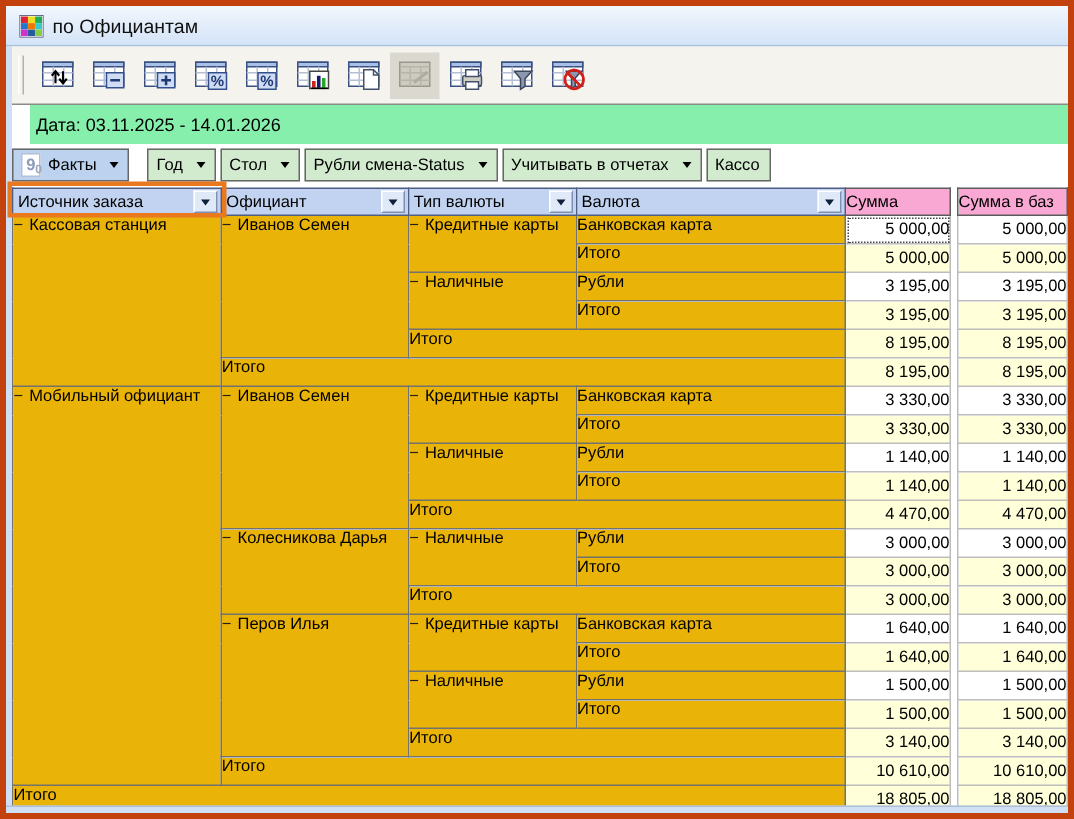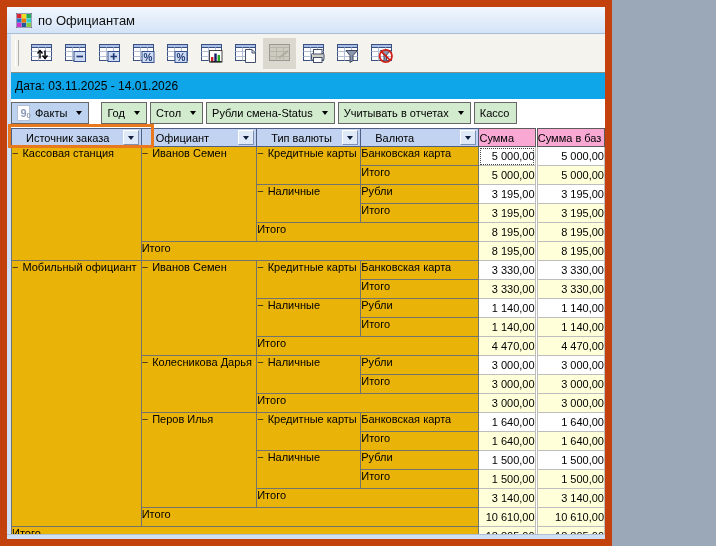--- a/index.html
+++ b/index.html
@@ -1,56 +1,56 @@
 <!DOCTYPE html>
 <html><head>
 <meta charset="utf-8">
 <style>
   html,body{margin:0;padding:0;background:#9aa8b8;}
-  .screen{position:relative;width:612px;height:546px;background:#ffffff;
+  .screen{position:relative;width:716px;height:546px;background:#ffffff;
     font-family:"Liberation Sans",sans-serif;overflow:hidden;box-sizing:border-box;
-    border:7px solid #c2410c;}
+    border:4px solid #c2410c;}
   
   .frame-left{position:absolute;left:0;top:27px;width:4px;bottom:0;background:#cfe0f4;}
   .frame-bottom{position:absolute;left:0;bottom:0;height:4px;right:0;background:#cfe0f4;border-top:1px solid #aebfd6;}
   
   .titlebar{position:absolute;left:0;top:0;width:100%;height:27px;
     background:linear-gradient(#f2f7fd,#d3e3f7);border-bottom:1px solid #a9bdd9;
     display:flex;align-items:center;padding-left:9px;box-sizing:border-box;}
   .cubeicon{width:16px;height:15px;display:block;}
   .title{font-size:13px;color:#101010;margin-left:6px;}
   
   .toolbar{position:absolute;left:4px;top:27px;right:0;height:39px;background:#f4f3ee;
     border-bottom:1px solid #8c8c86;display:flex;align-items:center;padding-left:4px;box-sizing:border-box;}
   .grip{width:2px;height:26px;border-left:1px solid #ffffff;border-right:1px solid #b2b2a8;margin:0 6px 0 0;}
   .tbtn{width:33px;height:31px;display:flex;align-items:center;justify-content:center;margin-right:1px;}
   .tbtn.disabled{background:#dbd9cf;}
   .ticon svg{display:block;}
   
-  .datebar{position:absolute;left:4px;top:66px;right:0;height:26px;background:#0ea5e9;
+  .datebar{position:absolute;left:16px;top:66px;right:0;height:26px;background:#86efac;
     font-size:12px;color:#000;padding:6px 0 0 4px;box-sizing:border-box;}
   
   .filterrow{position:absolute;left:4px;top:92px;right:0;height:29px;background:#ffffff;
     display:flex;align-items:flex-start;padding-top:3px;box-sizing:border-box;}
   .chip{display:flex;align-items:center;height:22px;box-sizing:border-box;border:1px solid #676767;
     background:#d2ebcf;padding:0 6px 0 5px;font-size:11px;color:#000;margin-right:3px;
     white-space:nowrap;flex:0 0 auto;}
   .chip.facts{background:#bdd2ee;margin-right:12px;}
   .chip .arr{margin-left:9px;width:0;height:0;border-top:4px solid #000;
     border-left:3.5px solid transparent;border-right:3.5px solid transparent;}
   .f9{position:relative;width:13px;height:16px;margin-right:5px;background:#fff;
     border:1px solid #b3c0d6;font-size:11px;font-weight:bold;color:#8a9ab8;
     text-align:center;line-height:15px;box-sizing:border-box;}
   .f9 i{position:absolute;right:-2px;bottom:-3px;font-style:normal;font-size:8px;color:#9aa6ba;}
   
   table.pivot{position:absolute;left:4px;top:121px;border-collapse:collapse;table-layout:fixed;
     font-size:11px;color:#000;}
   table.pivot td{padding:0;overflow:hidden;white-space:nowrap;box-sizing:border-box;}
   td.dimh{background:#c1d3f0;border:1px solid #4f5f84;height:17px;}
-  td.dimh .hd{display:flex;align-items:center;justify-content:space-between;padding:1px 2px 1px 14px;}
+  td.dimh .hd{display:flex;align-items:center;justify-content:space-between;padding:1px 2px 1px 3px;}
   .ddbtn{width:14px;height:13px;background:#dfe9f8;border:1px solid;
     border-color:#ffffff #7e90b4 #7e90b4 #ffffff;display:flex;align-items:center;justify-content:center;flex:0 0 auto;}
   .ddbtn .tri{width:0;height:0;border-top:4px solid #10203a;border-left:3.5px solid transparent;border-right:3.5px solid transparent;}
   td.mh{background:#f9a8d4;border:1px solid #5c5c5c;padding-left:4px;height:17px;}
   td.lab{background:#eab308;border:1px solid #72726e;vertical-align:top;padding:2px 3px 0 3px;}
   td.lab .cg{display:inline-block;margin-right:4px;color:#222;}
   td.num{border:1px solid #bdbdbd;text-align:right;padding-right:5px;background:#fff;}
   td.num.total{background:#ffffd9;}
   td.num.focus{outline:1px dotted #444;outline-offset:-2px;}
   td.sepcol{border:none;background:#ffffff;}

